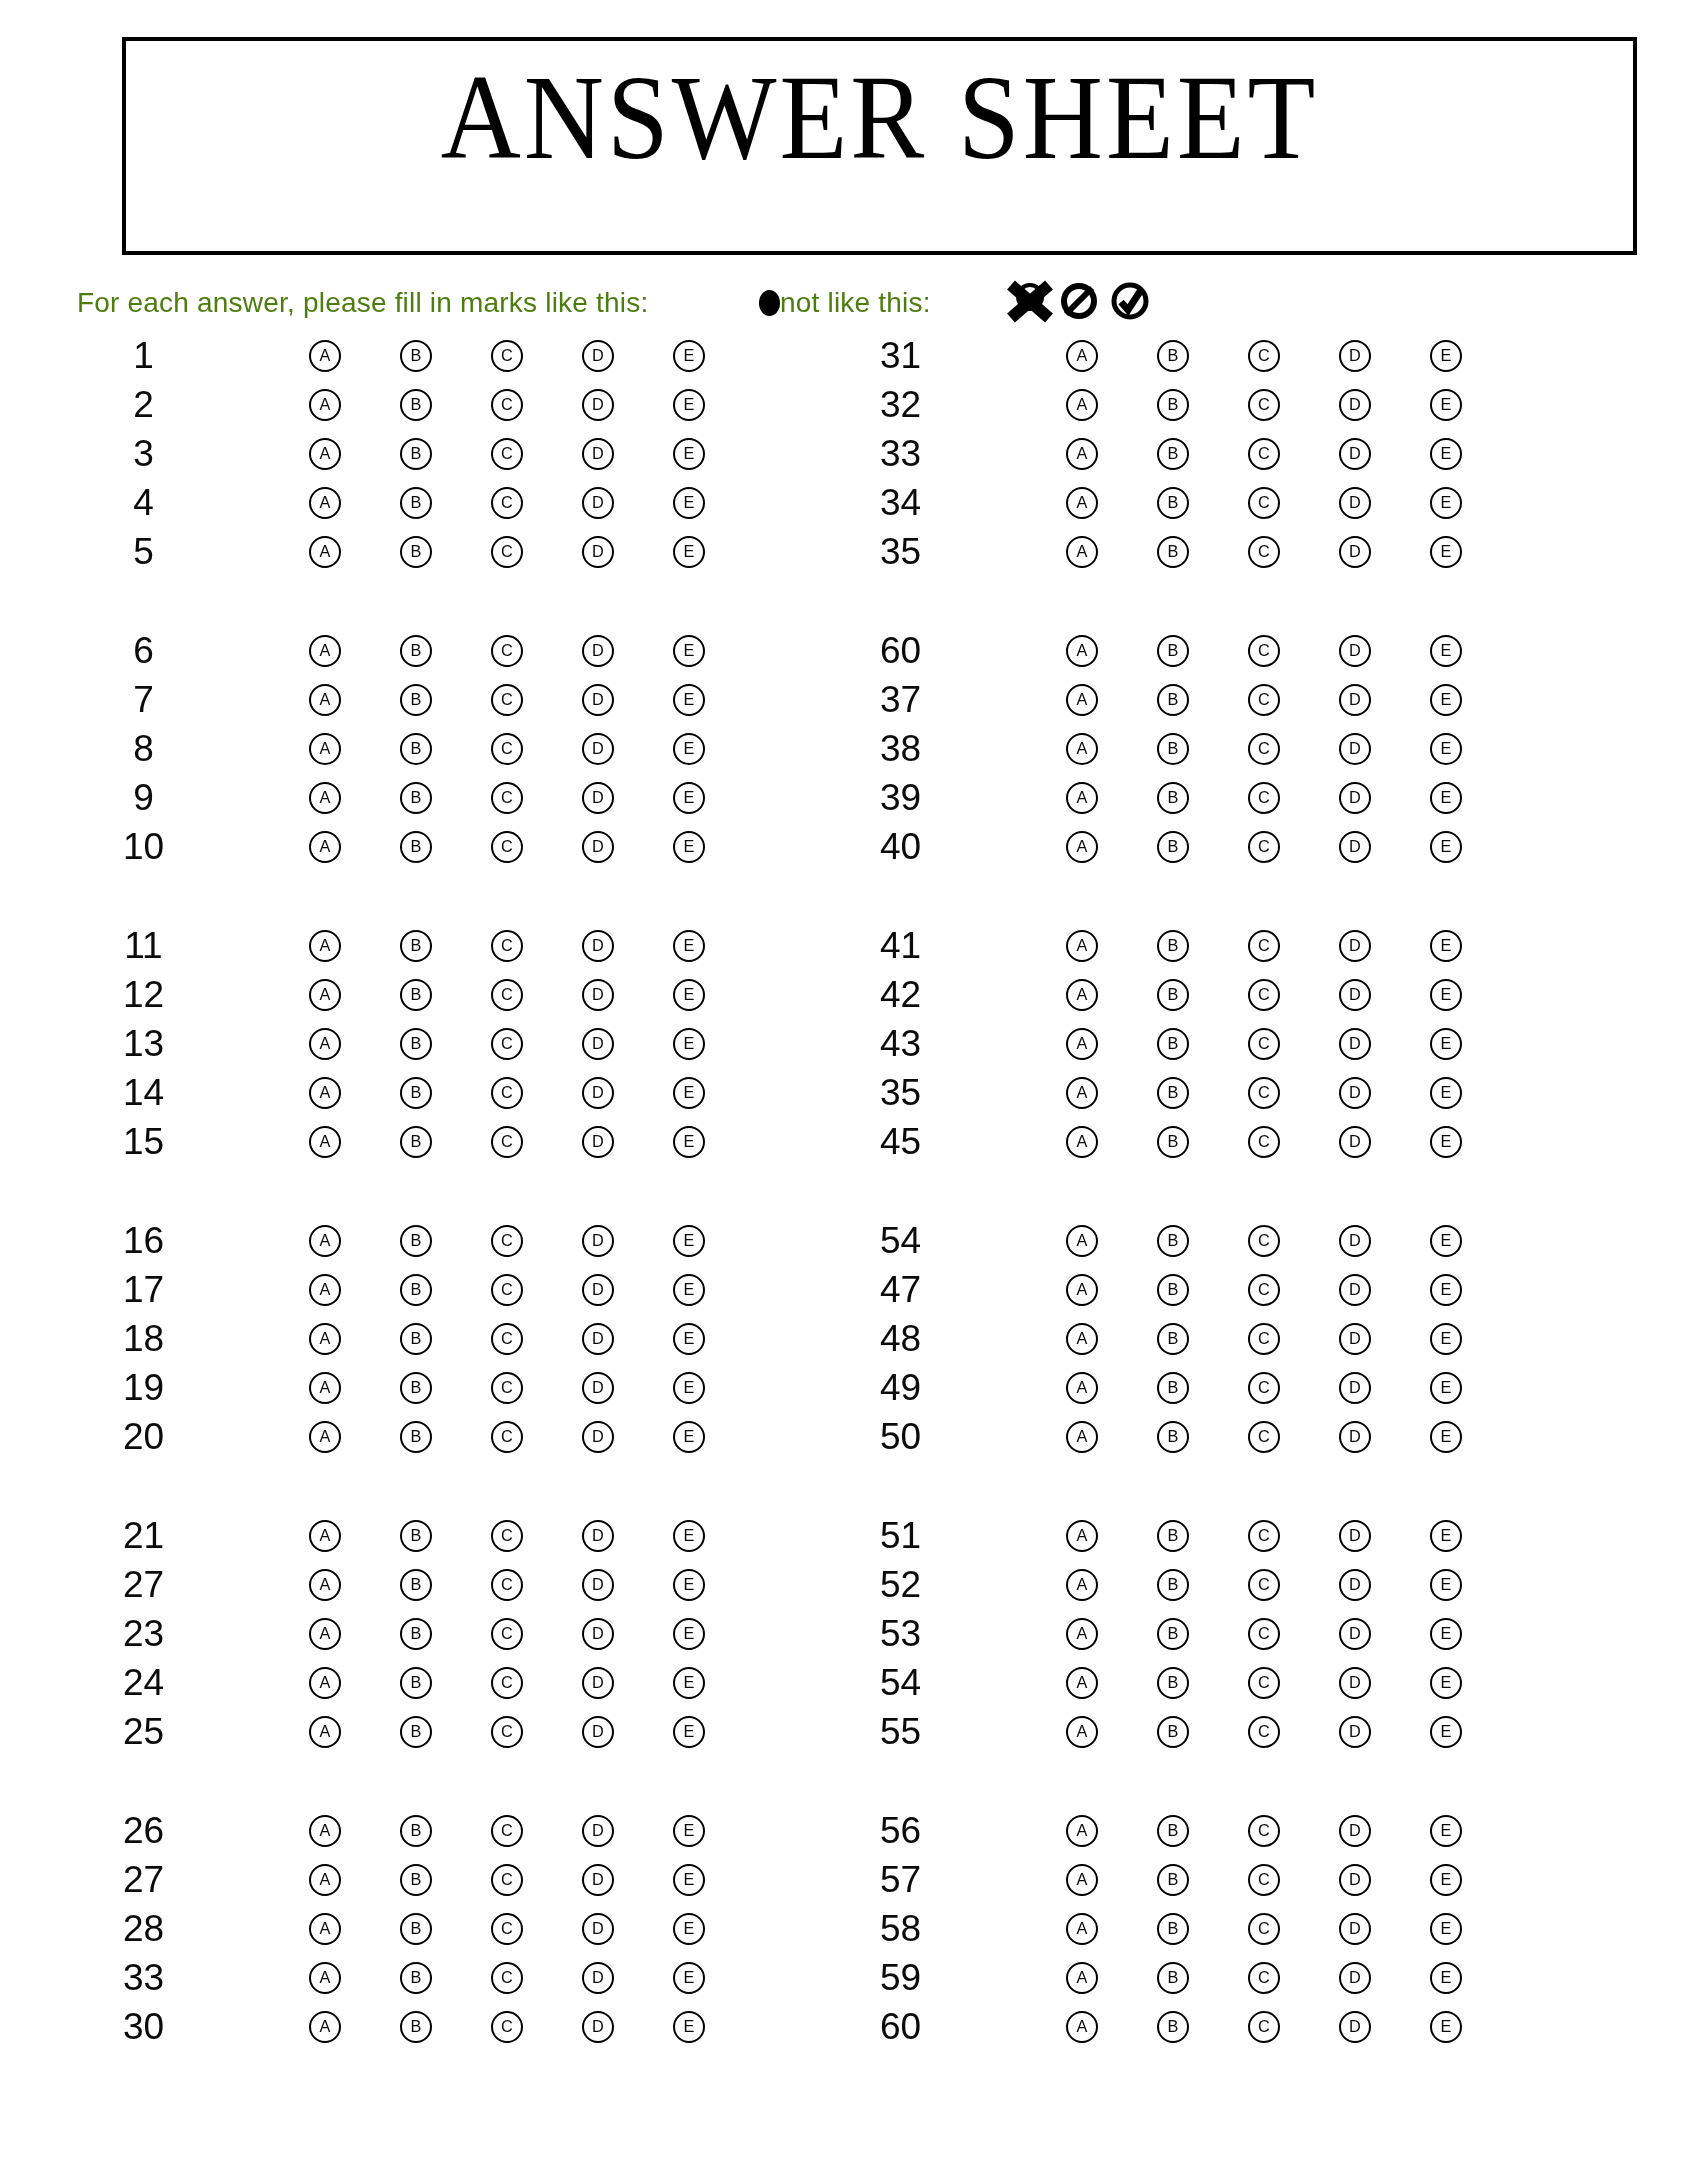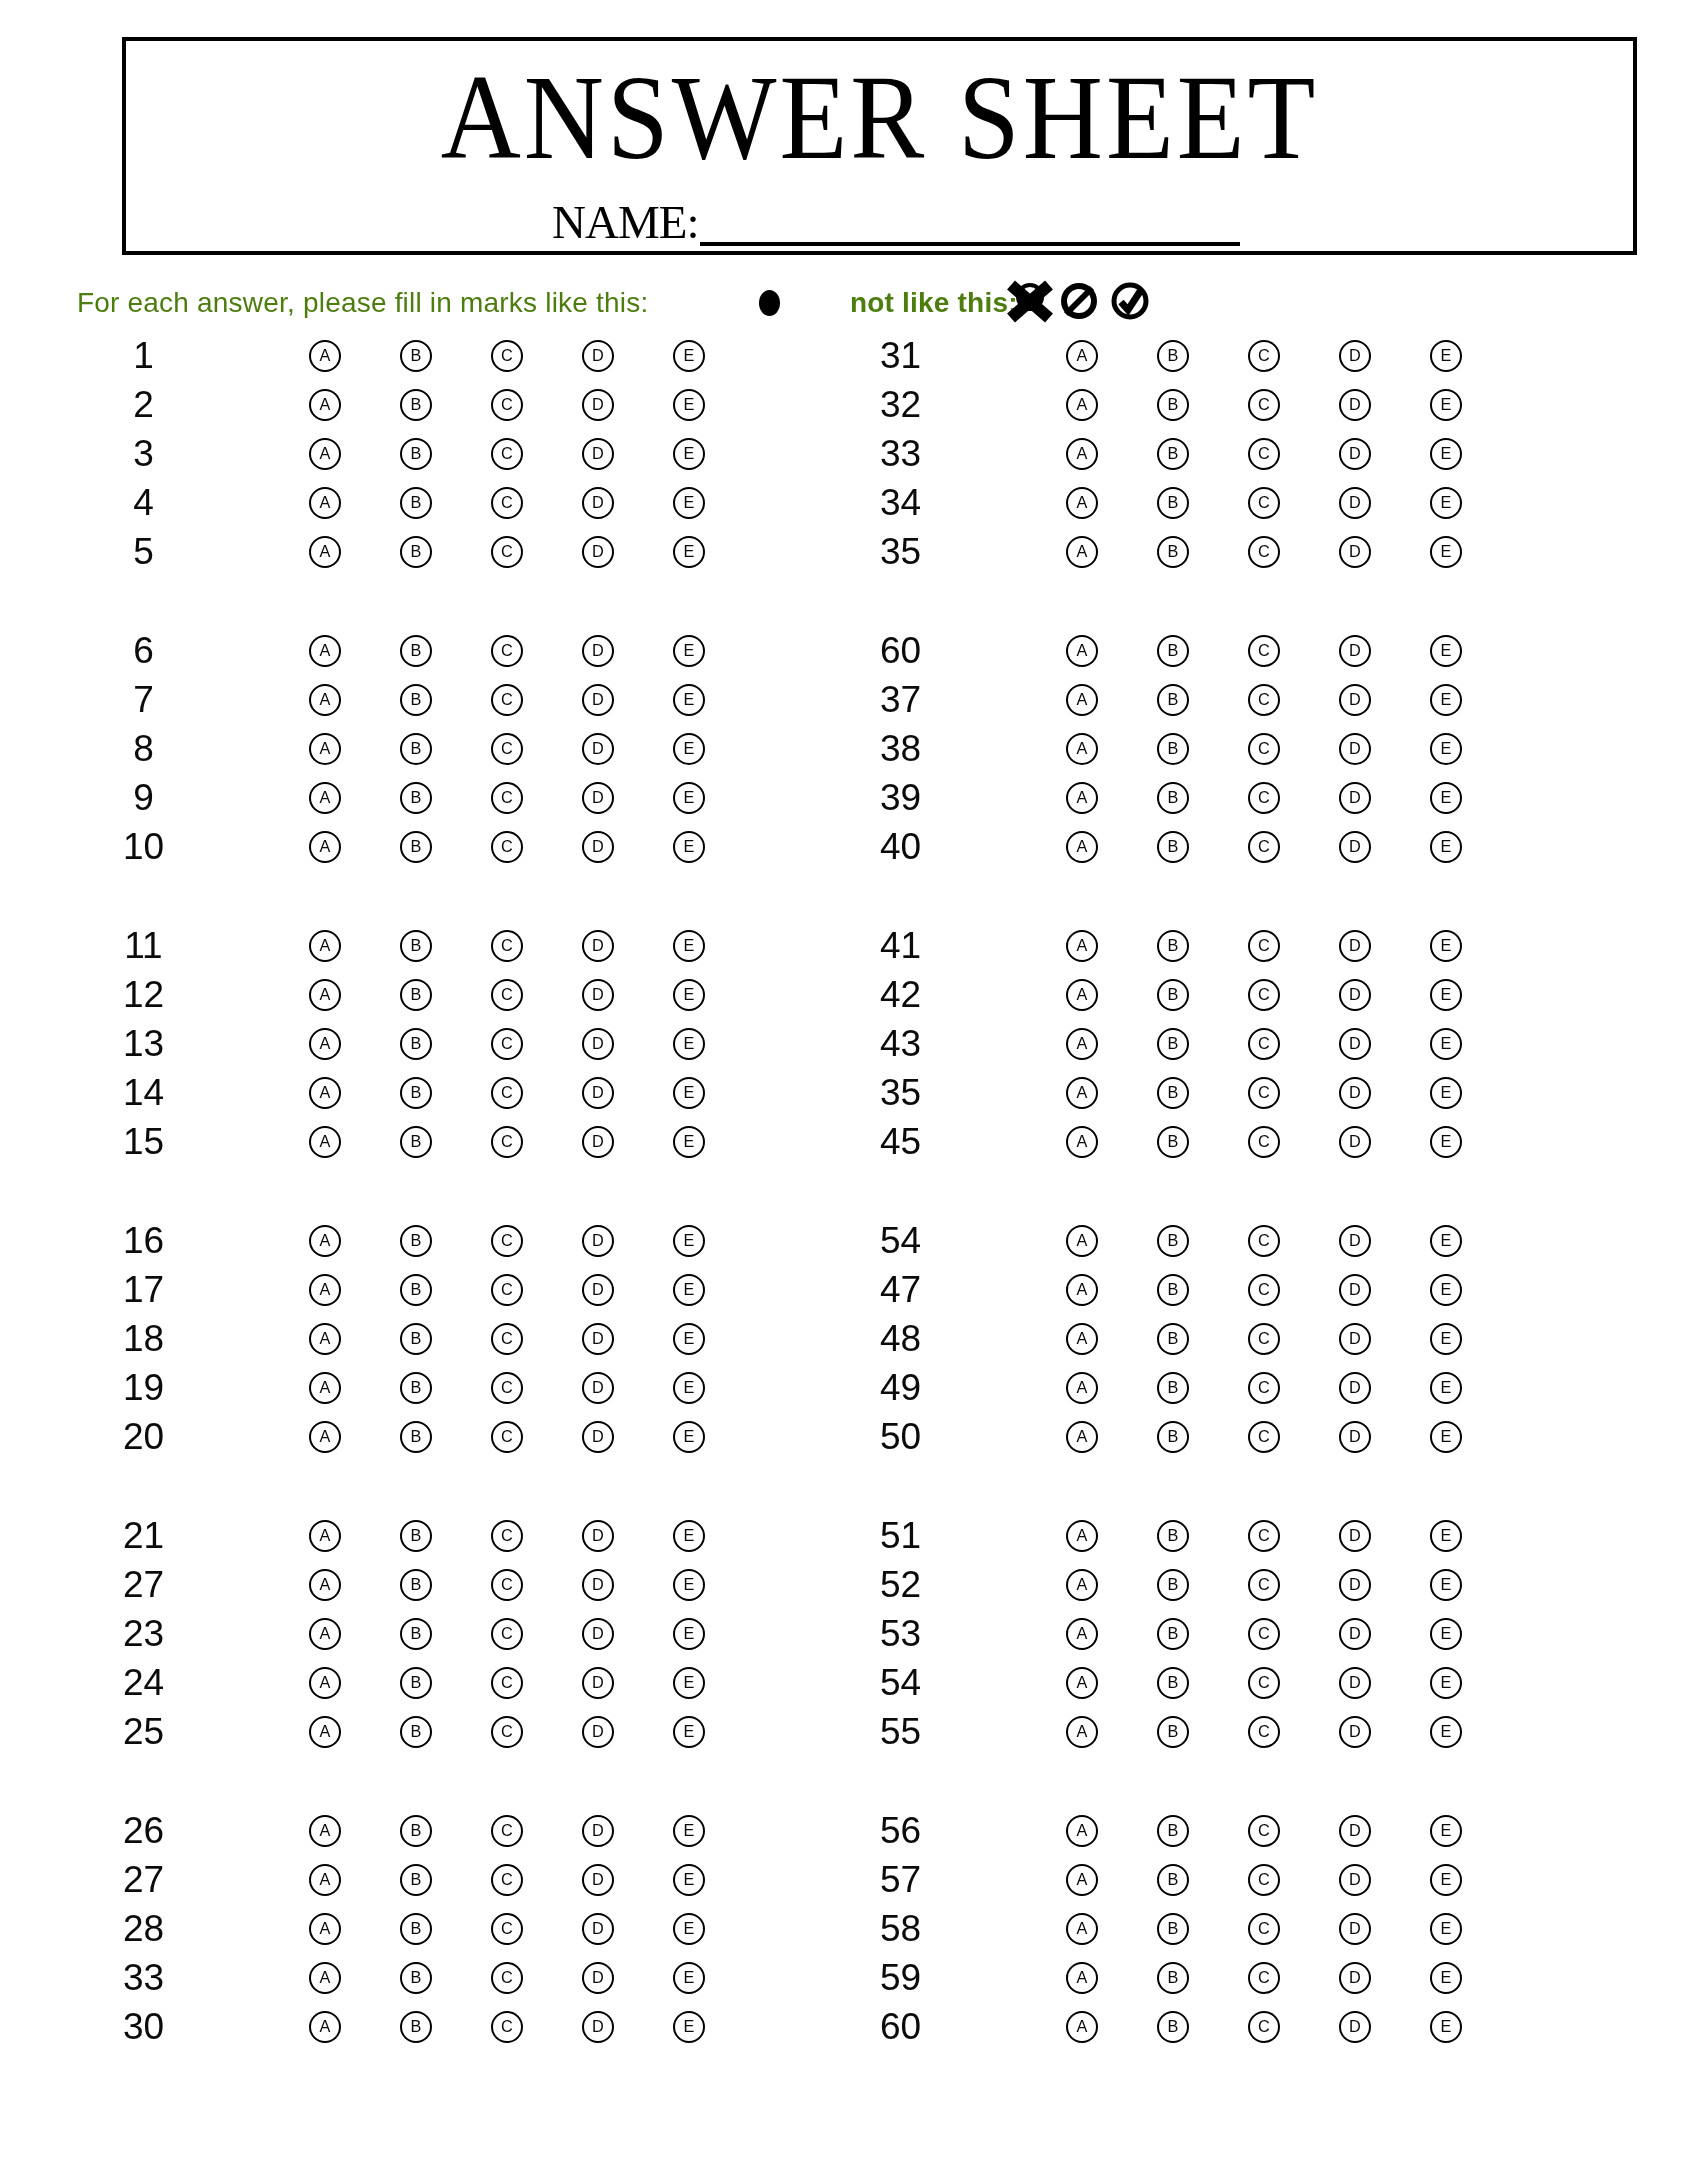--- a/index.html
+++ b/index.html
@@ -58,21 +58,21 @@
   .instr-text {
     position: absolute;
     top: 50%;
     transform: translateY(-50%);
     font-size: 28px;
     color: #4d7c0f;
     letter-spacing: 0.2px;
     white-space: nowrap;
   }
   .instr-fill  { left: 77px; }
-  .instr-not   { left: 850px; font-weight: bold; }
+  .instr-not   { left: 780px; }
   .good-dot {
     position: absolute;
     left: 759px; top: 50%;
     transform: translateY(-50%);
     width: 21px; height: 26px;
     background: #000;
     border-radius: 50%;
   }
   .bad-sym { position: absolute; top: 50%; transform: translateY(-50%); }
   .sym-x     { left: 1006px; }
@@ -121,24 +121,20 @@
   .opt-3 { left: 582px; }
   .opt-4 { left: 673px; }
 </style>
 </head>
 <body>
 
 <div class="sheet">
 
   <div class="header-box">
     <div class="title">ANSWER SHEET</div>
-    <div class="name-row">
-      <span class="name-label">NAME:</span>
-      <span class="name-line"></span>
-    </div>
   </div>
 
   <div class="instructions">
     <span class="instr-text instr-fill">For each answer, please fill in marks like this:</span>
     <span class="good-dot"></span>
     <span class="instr-text instr-not">not like this:</span>
 
     <span class="bad-sym sym-x">
       <svg width="47" height="46" viewBox="0 0 47 46">
         <circle cx="24" cy="19" r="12" fill="none" stroke="#000" stroke-width="4"></circle>

